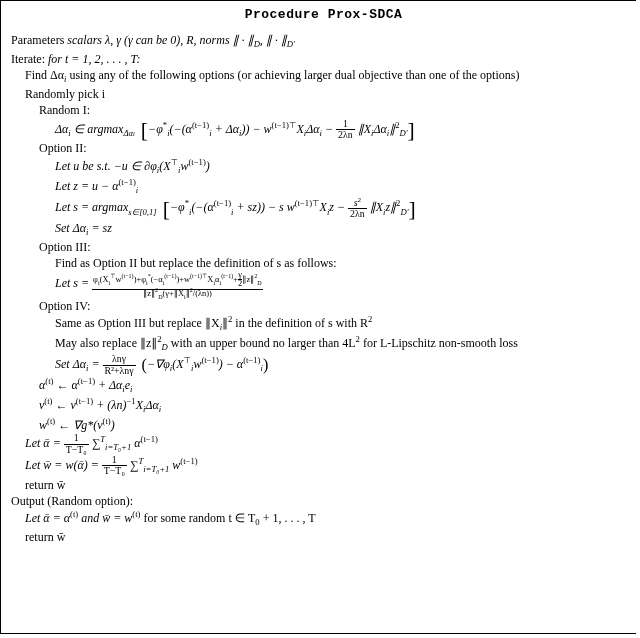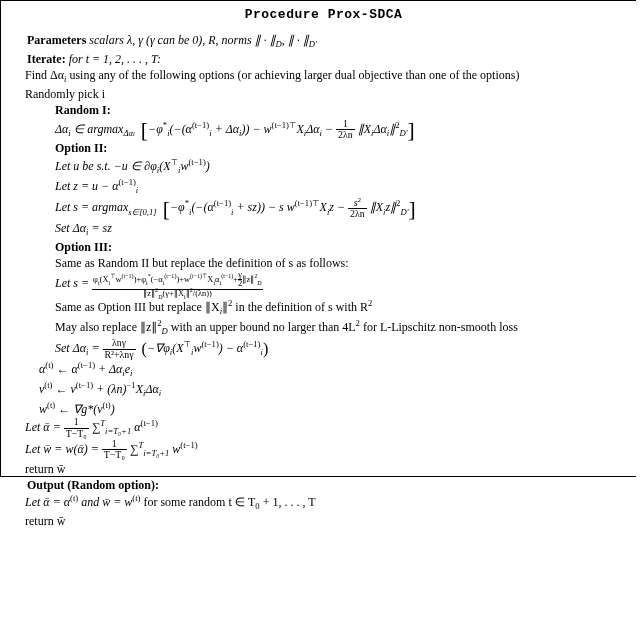--- a/index.html
+++ b/index.html
@@ -10,41 +10,41 @@
     font-size: 12px;
     color: #000;
     width: 640px;
     height: 638px;
     overflow: hidden;
   }
   .frame {
     border: 1.5px solid #000;
     border-right: none;
     width: 636px;
-    height: 477px;
+    height: 634px;
     box-sizing: border-box;
     padding: 6px 0 6px 10px;
     position: relative;
   }
   .title {
     text-align: center;
     font-family: "Courier New", Courier, monospace;
     font-weight: bold;
     font-size: 13px;
     letter-spacing: 0.5px;
     margin-bottom: 10px;
   }
   .line {
     white-space: nowrap;
     line-height: 1.35;
   }
   .indent1 { padding-left: 14px; }
   .indent2 { padding-left: 28px; }
   .indent3 { padding-left: 44px; }
-  .bold { font-weight: bold; margin-left: 16px; }
+  .bold { font-weight: normal; }
   .math { font-style: italic; font-family: "Times New Roman", serif; }
   sup, sub { font-size: 0.72em; line-height: 0; }
   .sup { vertical-align: super; font-size: 0.72em; }
   .sub { vertical-align: sub; font-size: 0.72em; }
   .frac {
     display: inline-block;
     vertical-align: middle;
     text-align: center;
     font-size: 0.82em;
     line-height: 1.05;
@@ -107,28 +107,29 @@
   </div>
   <div class="line indent3">
     <span class="math">Let s = argmax</span><span class="sub math">s∈[0,1]</span>
     &nbsp;<span class="bigbr">[</span><span class="math">−φ</span><span class="sup">*</span><span class="sub math">i</span><span class="math">(−(α</span><span class="sup">(t−1)</span><span class="sub math">i</span><span class="math"> + sz)) − s w</span><span class="sup">(t−1)</span><span class="sup">⊤</span><span class="math">X</span><span class="sub math">i</span><span class="math">z − </span><span class="frac"><span class="num"><span class="math">s</span><span class="sup">2</span></span><span class="den">2λn</span></span><span class="math"> ∥X</span><span class="sub math">i</span><span class="math">z∥</span><span class="sup">2</span><span class="sub math">D′</span><span class="bigbr">]</span>
   </div>
   <div class="line indent3">
     <span class="math">Set Δα</span><span class="sub math">i</span><span class="math"> = sz</span>
   </div>
 
   <div class="line indent2 bold">Option III:</div>
-  <div class="line indent3">Same as Random II but replace the definition of s as follows:</div>
+  <div class="line indent3">Find as Option II but replace the definition of s as follows:</div>
   <div class="line indent3">
     <span class="math">Let s = </span><span class="smallfrac">
       <span class="n">φ<sub>i</sub>(X<sub>i</sub><sup>⊤</sup>w<sup>(t−1)</sup>)+φ<sub>i</sub><sup>*</sup>(−α<sub>i</sub><sup>(t−1)</sup>)+w<sup>(t−1)⊤</sup>X<sub>i</sub>α<sub>i</sub><sup>(t−1)</sup>+<span style="display:inline-block;vertical-align:middle;"><span style="display:block;border-bottom:1px solid #000;">γ</span><span style="display:block;">2</span></span>∥z∥<sup>2</sup><sub>D</sub></span>
       <span class="d">∥z∥<sup>2</sup><sub>D</sub>(γ+∥X<sub>i</sub>∥<sup>2</sup>/(λn))</span>
     </span>
   </div>
 
+  <div class="line indent2 bold">Option IV:</div>
   <div class="line indent3">
     <span>Same as Option III but replace ∥X</span><span class="sub math">i</span><span>∥</span><span class="sup">2</span><span> in the definition of s with R</span><span class="sup">2</span>
   </div>
   <div class="line indent3">
     <span>May also replace ∥z∥</span><span class="sup">2</span><span class="sub math">D</span><span> with an upper bound no larger than 4L</span><span class="sup">2</span><span> for L-Lipschitz non-smooth loss</span>
   </div>
 
   <div class="line indent3">
     <span class="math">Set Δα</span><span class="sub math">i</span><span class="math"> = </span><span class="frac"><span class="num">λnγ</span><span class="den">R²+λnγ</span></span>
     &nbsp;<span class="medbr">(</span><span class="math">−∇φ</span><span class="sub math">i</span><span class="math">(X</span><span class="sup">⊤</span><span class="sub math">i</span><span class="math">w</span><span class="sup">(t−1)</span><span class="math">) − α</span><span class="sup">(t−1)</span><span class="sub math">i</span><span class="medbr">)</span>

